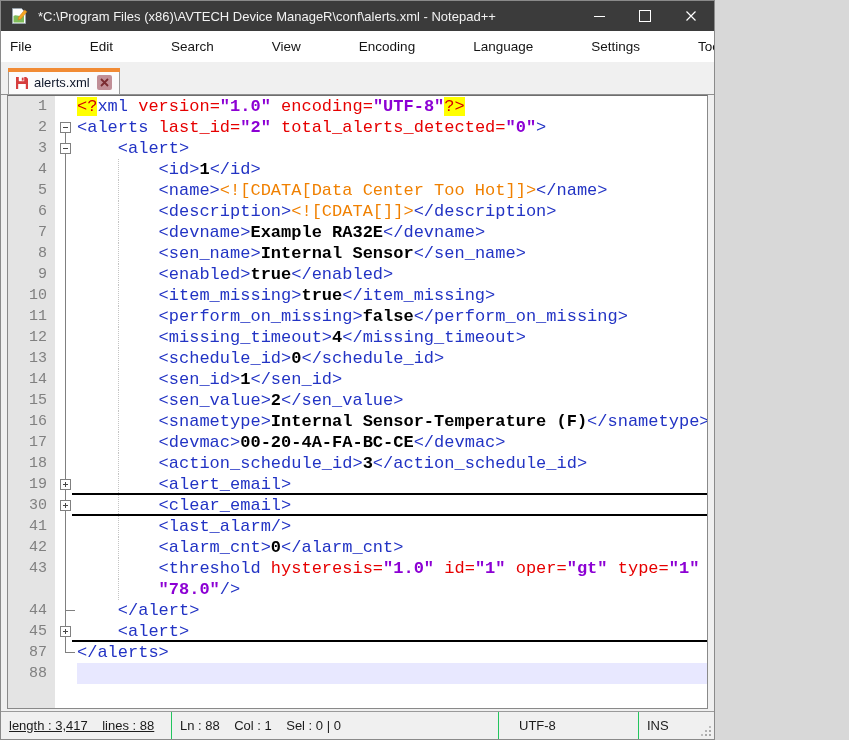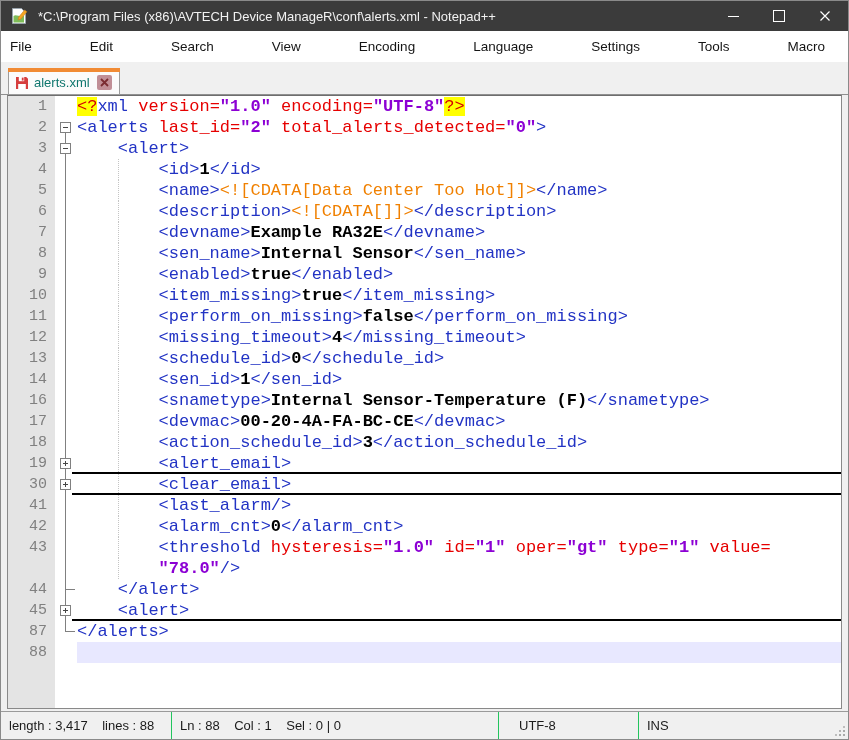--- a/index.html
+++ b/index.html
@@ -1,16 +1,16 @@
 <!DOCTYPE html>
 <html style="--titlebar-bg: #3b3b3b; --tab-accent: #f18b34; --tag: #2233c4; --attr: #e60000; --value: #8c00d4; --content: #000000; --cdata: #f08000; --decl-fg: #d40000; --decl-bg: #ffff00; --line-number: #808080; --margin-bg: #e4e4e4; --current-line: #e8e8ff; --fold-marks: #808080; --collapsed-line: #000000;"><head>
 <meta charset="utf-8">
 <style>
   html,body{margin:0;padding:0;background:#d8d8d8;font-family:"Liberation Sans",sans-serif;}
-  .window{width:849px;height:740px;box-sizing:border-box;border:1px solid #8a8a8a;
+  .window{width:715px;height:740px;box-sizing:border-box;border:1px solid #8a8a8a;
           background:#f0f0f0;display:flex;flex-direction:column;overflow:hidden;}
 
   
   .titlebar{flex:0 0 30px;background:var(--titlebar-bg,#3b3b3b);display:flex;align-items:center;}
   .app-icon{margin:0 10px 0 9px;display:flex;}
   .title-text{font-size:13px;color:#f2f2f2;white-space:nowrap;}
   .win-controls{margin-left:auto;display:flex;height:100%;}
   .wc{width:46px;display:flex;align-items:center;justify-content:center;cursor:default;}
   .wc .min{width:11px;height:1px;background:#fff;display:block;}
   .wc .max{width:10px;height:10px;border:1px solid #fff;display:block;}
@@ -20,21 +20,21 @@
   .menu-items{display:flex;align-items:center;gap:40px;}
   .menu-item{padding:0 9px;white-space:nowrap;}
   .menu-x{margin-left:auto;padding:0 14px;font-size:13px;}
 
   
   .tabbar{flex:0 0 32px;background:#f0f0f0;border-bottom:1px solid #8f8f8f;display:flex;
           align-items:flex-end;padding-left:7px;position:relative;}
   .tab{height:27px;background:#fbfbfb;border:1px solid #9c9c9c;border-top:none;display:flex;
        align-items:center;padding:3px 7px 0 6px;position:relative;margin-bottom:-1px;z-index:2;box-sizing:border-box;}
   .tab-accent{position:absolute;top:0;left:-1px;right:-1px;height:4px;background:var(--tab-accent,#f18b34);}
-  .tab-label{font-size:13px;color:#0f766e;margin:0 7px 0 5px;}
+  .tab-label{font-size:13px;color:#0f172a;margin:0 7px 0 5px;}
   .tab-close{width:15px;height:15px;border-radius:2px;background:#c18f97;display:flex;
              align-items:center;justify-content:center;}
 
   
   .editor{flex:0 0 614px;margin:0 6px;background:#fff;border:1px solid #898989;border-top-color:#6e6e6e;
           position:relative;overflow:hidden;box-sizing:border-box;}
   .gutter-bg{position:absolute;left:0;top:0;bottom:0;width:47px;background:var(--margin-bg,#e4e4e4);}
   #code{position:relative;}
   .row{display:flex;height:21px;position:relative;}
   .ln{flex:0 0 47px;width:47px;text-align:right;padding-right:8px;box-sizing:border-box;
@@ -60,21 +60,21 @@
   .tk-a{color:var(--attr,#e60000);}
   .tk-v{color:var(--value,#8c00d4);font-weight:bold;}
   .tk-x{color:var(--content,#000);font-weight:bold;}
   .tk-c{color:var(--cdata,#f08000);}
   .tk-d{color:var(--decl-fg,#d40000);background:var(--decl-bg,#ffff00);}
 
   
   .statusbar{flex:1;margin-top:2px;border-top:1px solid #9a9a9a;background:#f0f0f0;display:flex;
              align-items:stretch;font-size:13px;color:#1b1b1b;position:relative;}
   .ss{display:flex;align-items:center;padding-left:8px;box-sizing:border-box;white-space:pre;}
-  .ss1{flex:0 0 170px;} .ss2{flex:0 0 327px;} .ss3{flex:0 0 140px;} .ss4{flex:0 0 140px;padding-left:20px;} .ss5{flex:1;}
+  .ss1{flex:0 0 170px;text-decoration:underline;} .ss2{flex:0 0 327px;} .ss3{flex:0 0 140px;} .ss4{flex:0 0 140px;padding-left:20px;} .ss5{flex:1;}
   .ss2,.ss3,.ss4,.ss5{border-left:1px solid #22c55e;}
   .grip{position:absolute;right:3px;bottom:3px;width:2px;height:2px;background:#a9a9a9;
         box-shadow:-4px 0 #a9a9a9,0 -4px #a9a9a9,-8px 0 #bdbdbd,0 -8px #bdbdbd,-4px -4px #b3b3b3;}
 </style>
 </head>
 <body>
 
 <div class="window">
 
   <div class="titlebar">
@@ -235,20 +235,27 @@
           <span class="code-text"><span class="tk-t">        &lt;schedule_id&gt;</span><span class="tk-x">0</span><span class="tk-t">&lt;/schedule_id&gt;</span></span>
         </div>
         <div class="row g">
           <span class="ln">14</span>
           <span class="fold">
             <span class="vl"></span>
           </span>
           <span class="code-text"><span class="tk-t">        &lt;sen_id&gt;</span><span class="tk-x">1</span><span class="tk-t">&lt;/sen_id&gt;</span></span>
         </div>
         <div class="row g">
+          <span class="ln">15</span>
+          <span class="fold">
+            <span class="vl"></span>
+          </span>
+          <span class="code-text"><span class="tk-t">        &lt;sen_value&gt;</span><span class="tk-x">2</span><span class="tk-t">&lt;/sen_value&gt;</span></span>
+        </div>
+        <div class="row g">
           <span class="ln">16</span>
           <span class="fold">
             <span class="vl"></span>
           </span>
           <span class="code-text"><span class="tk-t">        &lt;snametype&gt;</span><span class="tk-x">Internal Sensor-Temperature (F)</span><span class="tk-t">&lt;/snametype&gt;</span></span>
         </div>
         <div class="row g">
           <span class="ln">17</span>
           <span class="fold">
             <span class="vl"></span>

